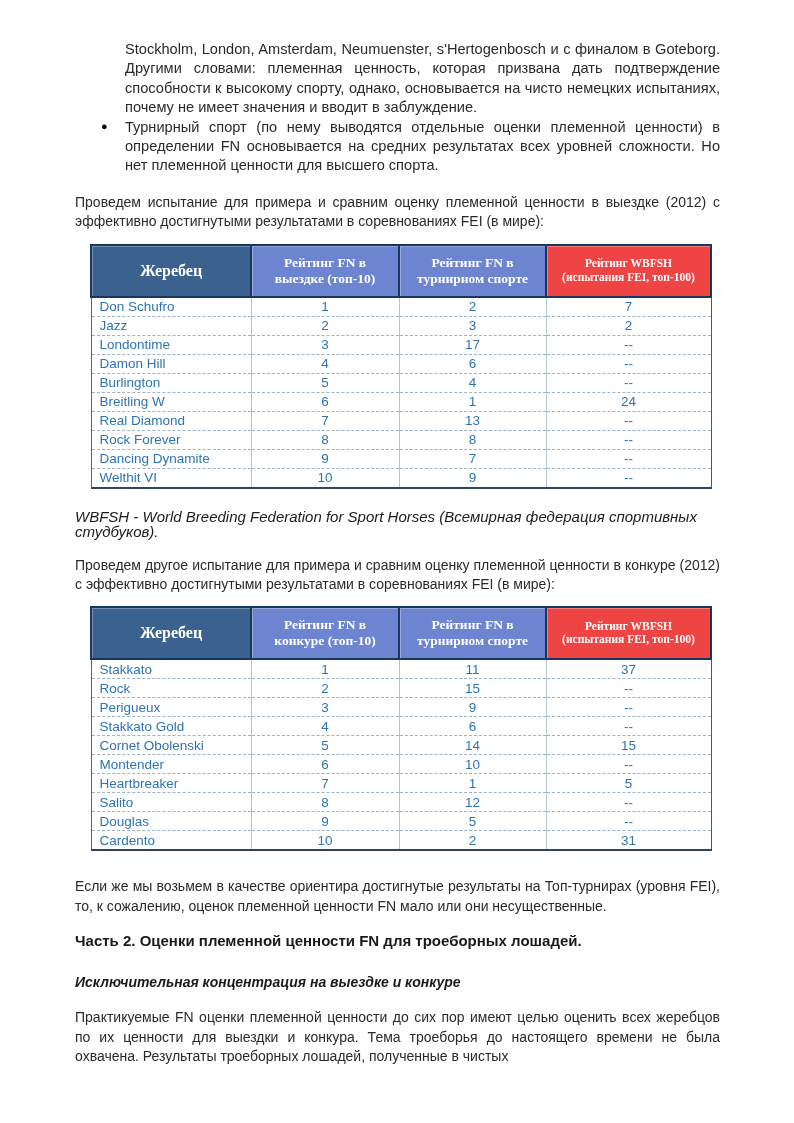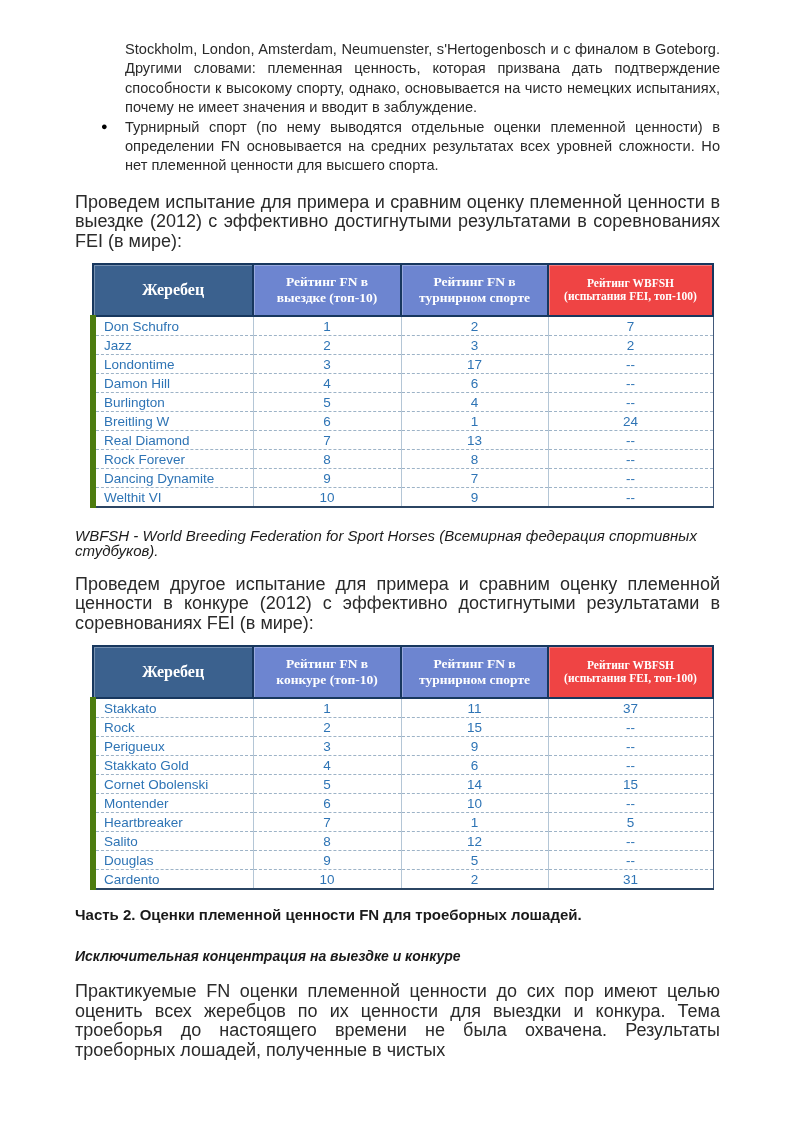--- a/index.html
+++ b/index.html
@@ -7,21 +7,21 @@
     width:794px;height:1123px;background:#ffffff;
     font-family:"Liberation Sans","DejaVu Sans",sans-serif;
     color:#262626;overflow:hidden;
   }
   .page{
     box-sizing:border-box;width:794px;height:1123px;
     padding:40px 74px 0 75px;
   }
   p{margin:0;}
   .para{
-    font-size:18px;line-height:19.4px;text-align:justify;color:#2a2a2a;
+    font-size:14px;line-height:19.4px;text-align:justify;color:#2a2a2a;
   }
   
   .list-block{margin-left:50px;}
   .list-cont{font-size:14.6px;line-height:19.4px;text-align:justify;color:#2a2a2a;}
   .bullet-row{position:relative;}
   .bullet{
     position:absolute;left:-24px;top:2px;font-size:11px;color:#000;
   }
   
   .rating-table{
@@ -38,21 +38,21 @@
   .rating-table th.col-a,.rating-table th.col-b{background:#6d85d0;font-size:13.5px;line-height:16px;text-align:center;}
   .rating-table th.col-c{background:#ef4444;font-size:11.5px;line-height:13.5px;}
   .rating-table td{
     color:#2e74b5;font-size:13.5px;height:18px;padding:0 8px;
     border-bottom:1px dashed #9db3c7;border-right:1px solid #b4c6d6;
     white-space:nowrap;overflow:hidden;
   }
   .rating-table td:first-child{text-align:left;}
   .rating-table td{text-align:center;}
   .rating-table td.name{text-align:left;}
-  .rating-table tbody tr td:first-child{border-left:6px solid #4d7c0f;}
+  .rating-table tbody tr td:first-child{border-left:1px solid #4d7c0f;}
   .rating-table tbody tr td:last-child{border-right:1px solid #42597a;}
   .rating-table tbody tr:last-child td{border-bottom:2px solid #2b4563;}
   .caption{
     margin-top:20px;font-size:15px;font-style:italic;color:#1c1c1c;line-height:15px;
   }
   .spacer-para{margin-top:17px;}
   .after-table{margin-top:26px;}
   .part-heading{
     margin-top:15px;font-size:15px;font-weight:bold;color:#1a1a1a;line-height:19px;
   }
@@ -231,20 +231,21 @@
         </tr>
         <tr>
           <td class="name">Cardento</td>
           <td class="val">10</td>
           <td class="val">2</td>
           <td class="val">31</td>
         </tr>
       </tbody>
   </table>
 
+  <p class="para after-table">Если же мы возьмем в качестве ориентира достигнутые результаты на Топ-турнирах (уровня FEI), то, к сожалению, оценок племенной ценности FN мало или они несущественные.</p>
 
   <p class="part-heading">Часть 2. Оценки племенной ценности FN для троеборных лошадей.</p>
 
   <p class="part-subheading">Исключительная концентрация на выездке и конкуре</p>
 
   <p class="para final-para">Практикуемые FN оценки племенной ценности до сих пор имеют целью оценить всех жеребцов по их ценности для выездки и конкура. Тема троеборья до настоящего времени не была охвачена. Результаты троеборных лошадей, полученные в чистых</p>
 
 </div>
 
 </body></html>

